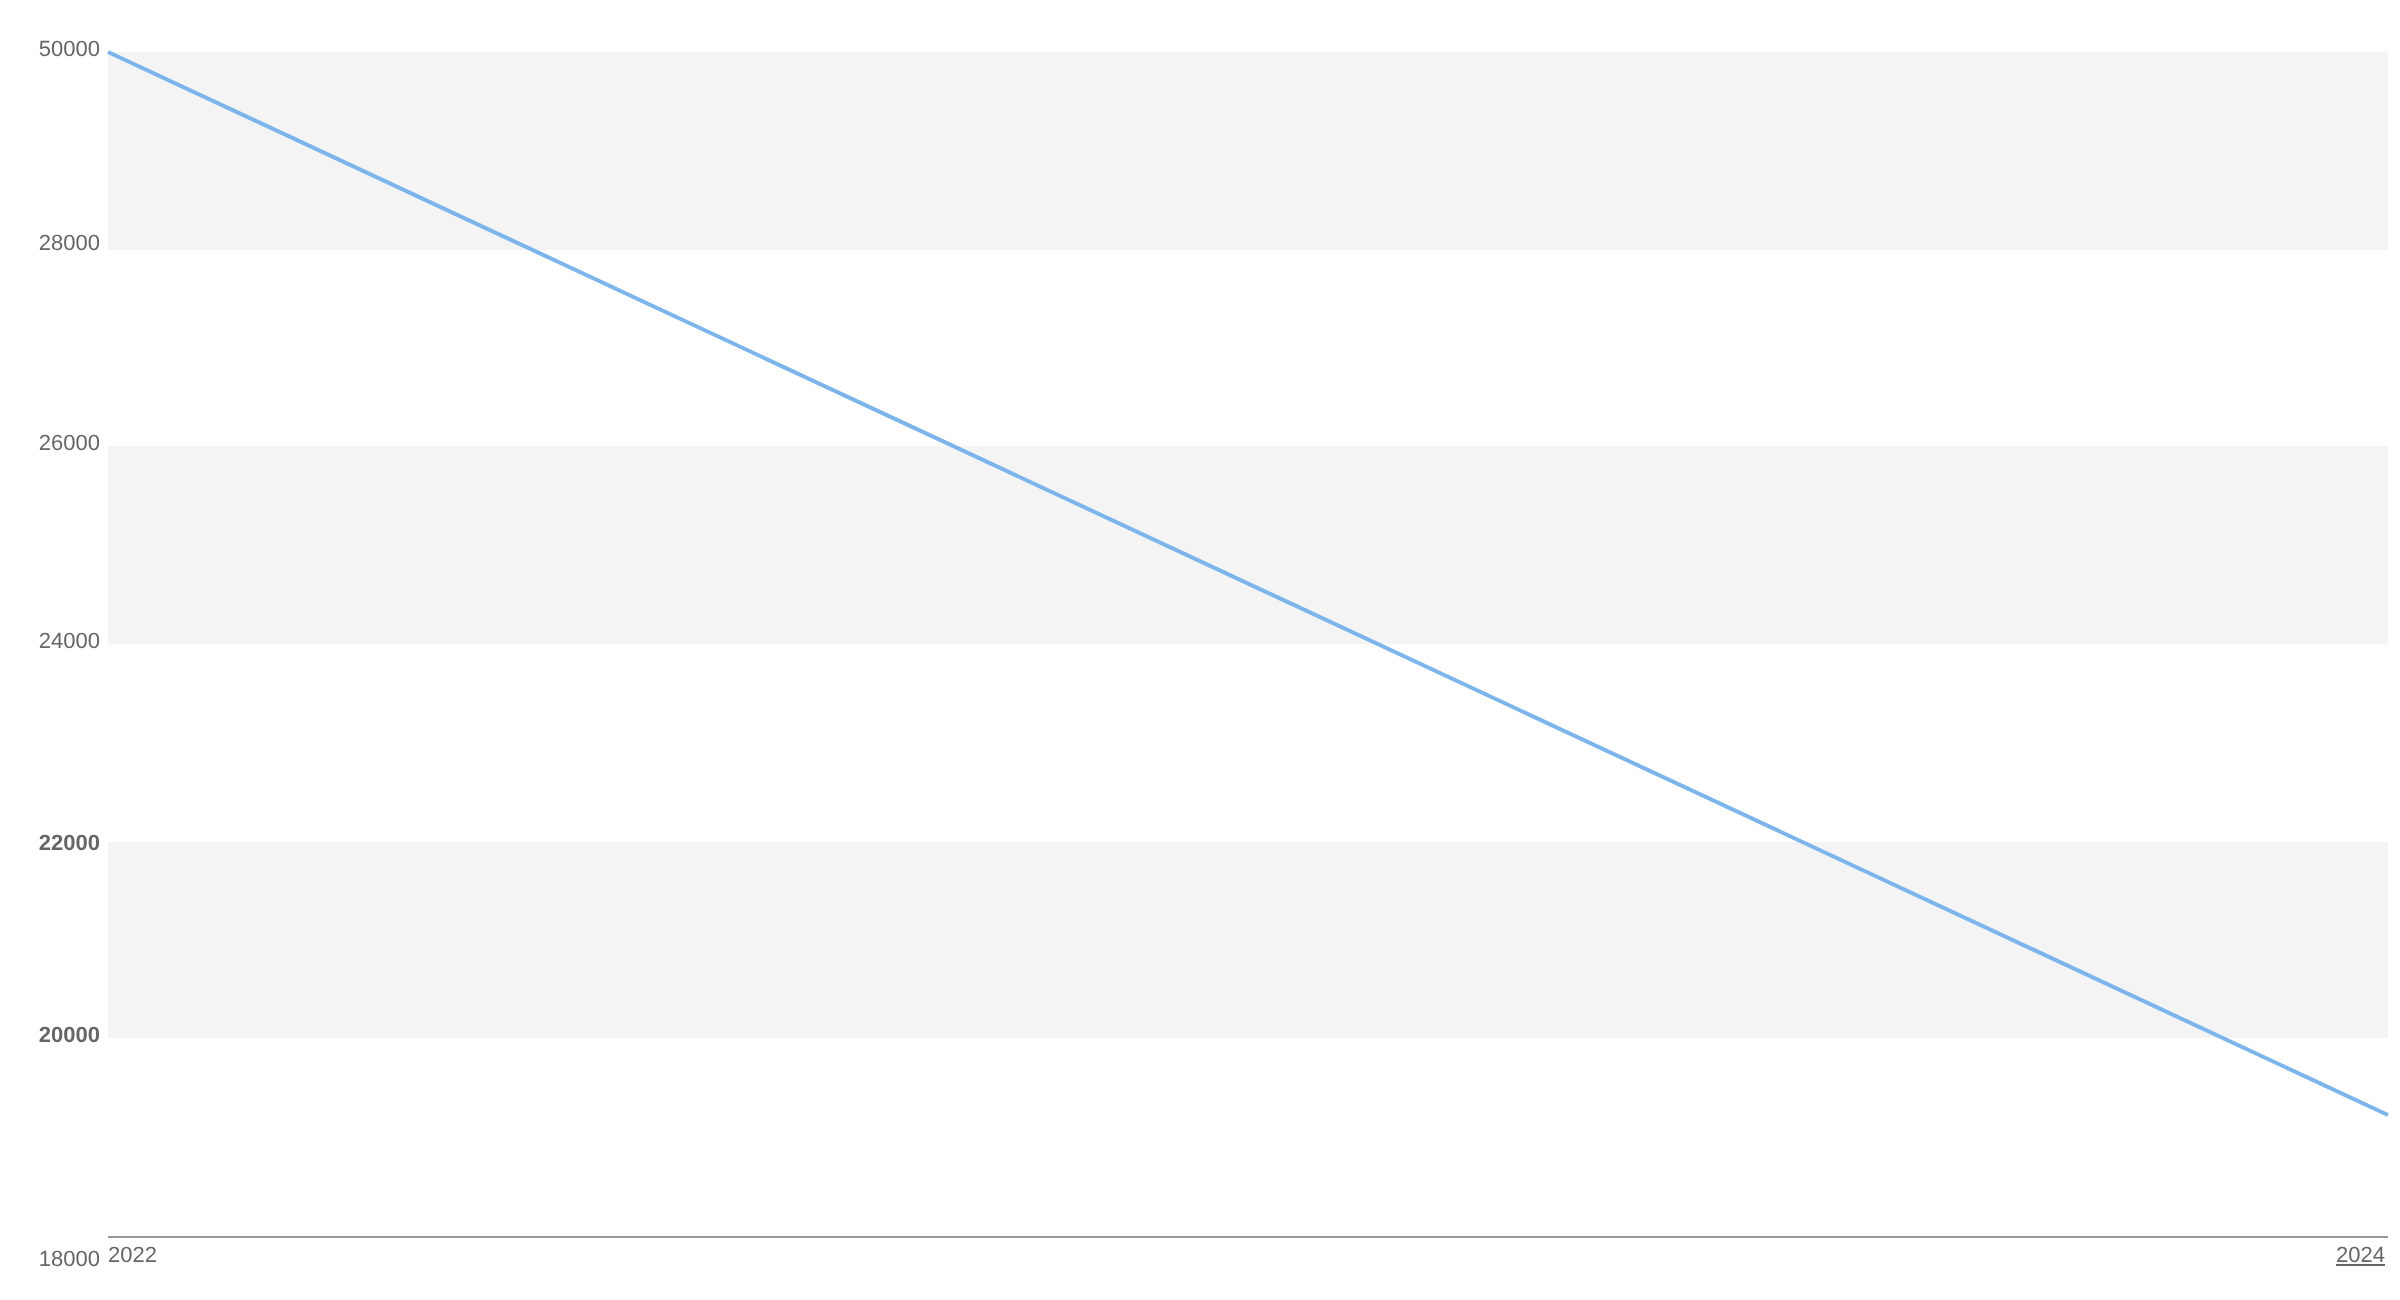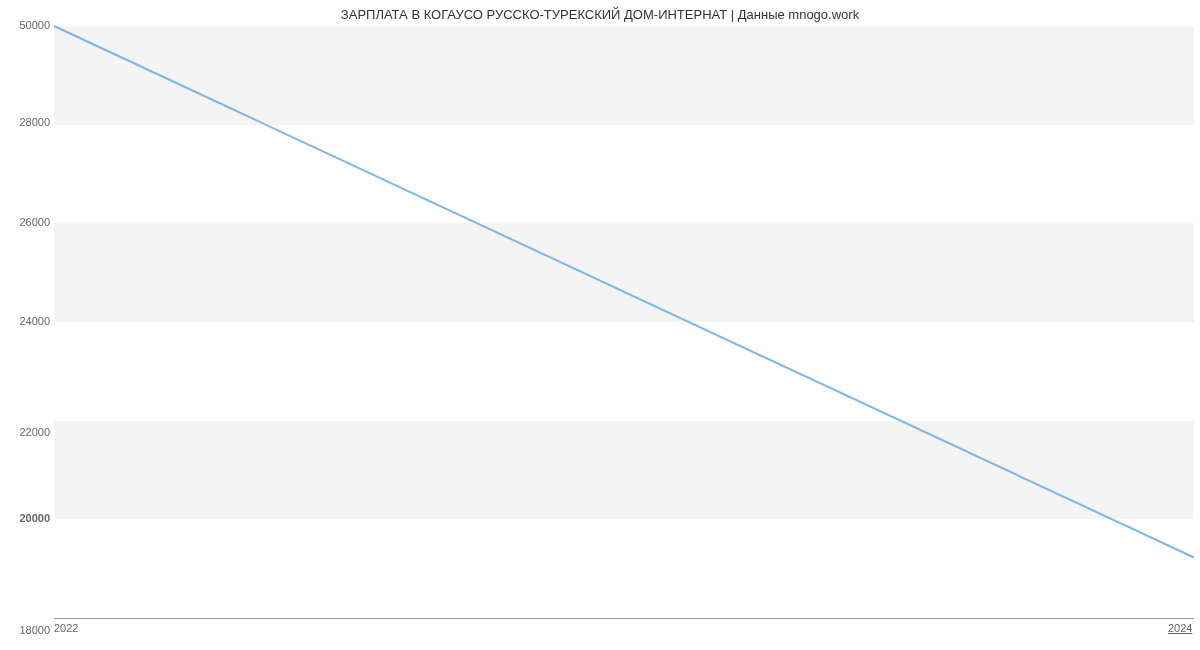--- a/index.html
+++ b/index.html
@@ -66,33 +66,32 @@
       fill: none;
       stroke: #7cb5ec;
       stroke-width: 2;
       stroke-linejoin: round;
     }
   </style>
 </head>
 <body>
 
 <div class="chart-container">
-  <div class="title">ЗАРПЛАТА В КОГАУСО РУССКО-ТУРЕКСКИЙ ДОМ-ИНТЕРНАТ | Данные mnogo.work</div>
 
   <div class="plot-area">
 
     <div class="grid-band" style="top: 394.667px; height: 98.6667px;"></div>
       <div class="grid-band" style="top: 197.333px; height: 98.6667px;"></div>
       <div class="grid-band" style="top: 0px; height: 98.6667px;"></div>
       <svg class="line-layer">
       <polyline class="data-line" points="0,0 1140,531.5173333333333"></polyline>
     </svg>
   </div>
 <div class="y-tick-label" style="top: 624px;">18000</div>
     <div class="y-tick-label" style="top: 512.333px; font-weight: bold;">20000</div>
-    <div class="y-tick-label" style="top: 426px;">22000</div>
+    <div class="y-tick-label" style="top: 416px; font-weight: bold;">22000</div>
     <div class="y-tick-label" style="top: 315px;">24000</div>
     <div class="y-tick-label" style="top: 216.333px;">26000</div>
     <div class="y-tick-label" style="top: 116px;">28000</div>
     <div class="y-tick-label" style="top: 19px;">50000</div>
     <div class="x-tick-label" style="left: 54px;">2022</div>
     <div class="x-tick-label" style="left: 1168px; text-decoration: underline;">2024</div>
   </div>
 
 </body></html>

